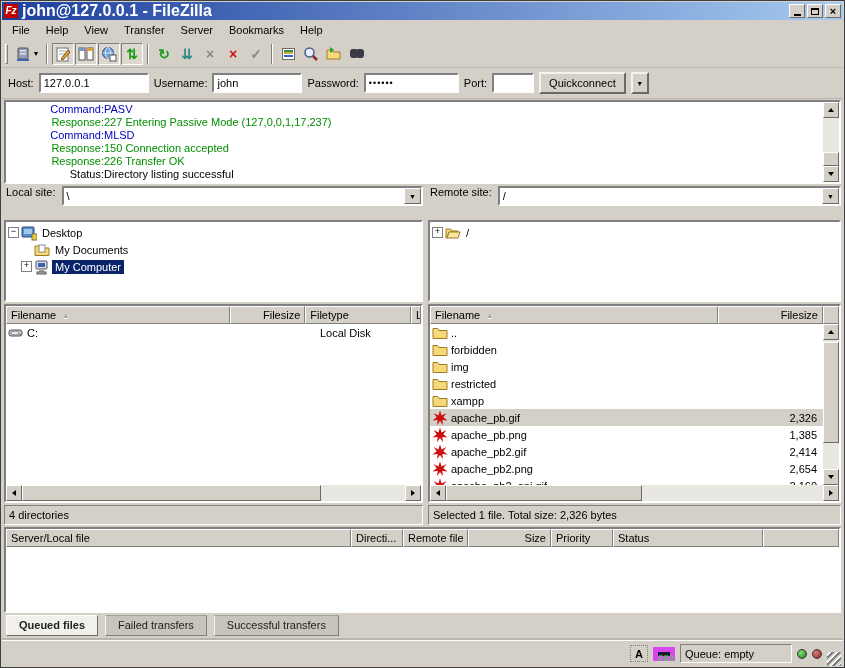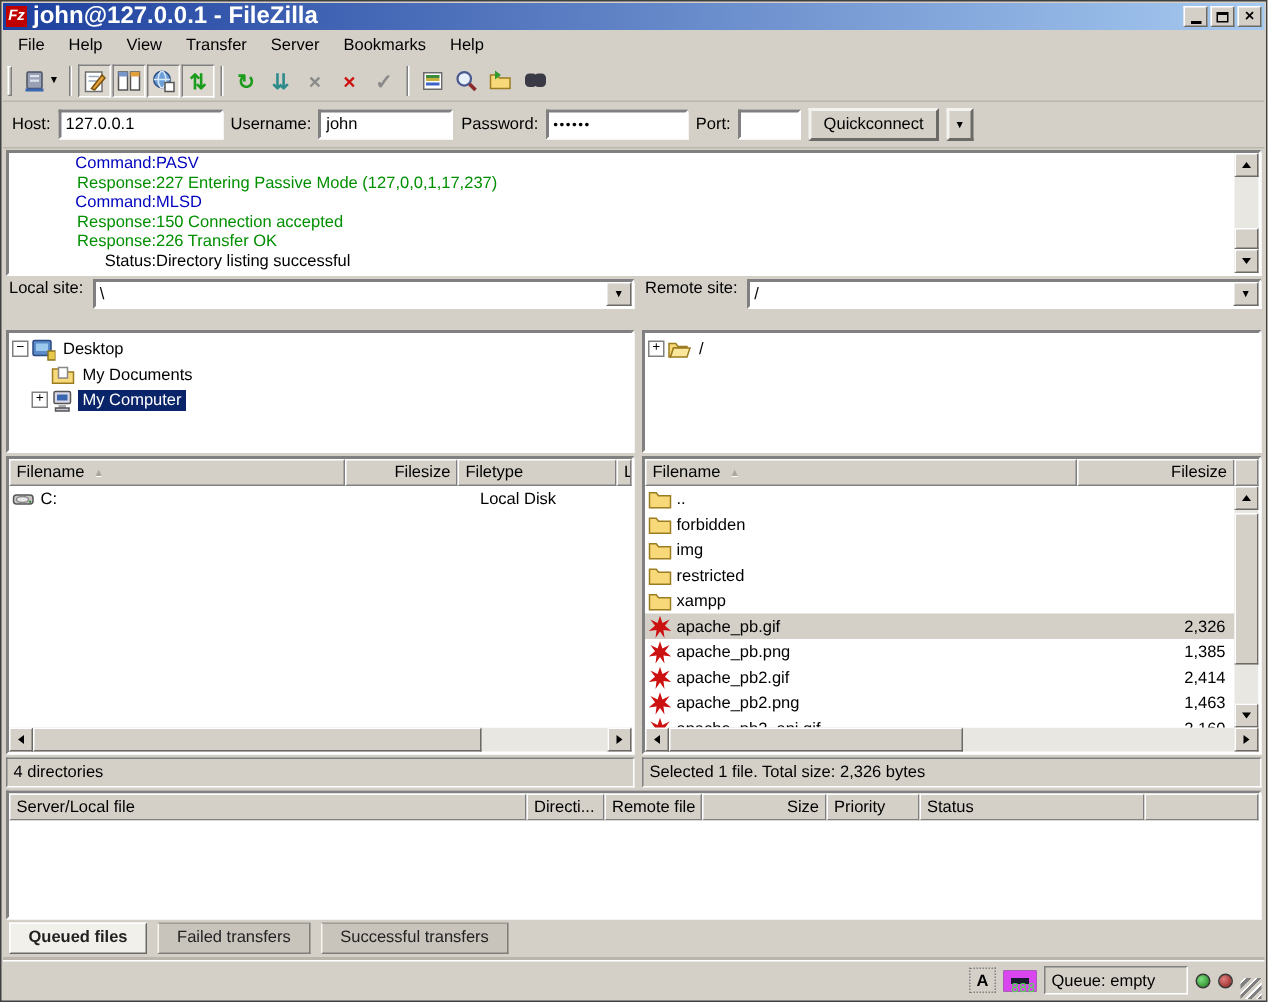--- a/index.html
+++ b/index.html
@@ -107,21 +107,21 @@
 
   
   .tabsbar { height:25px; display:flex; align-items:flex-start; padding-left:4px; gap:7px; flex:0 0 auto; }
   .tab { padding:3px 12px 4px 12px; background:#c8c4bc; border:1px solid; border-color:#f8f6f2 #807e7a #807e7a #f8f6f2; border-top-color:#a09e9a; color:#222; }
   .tab.active { background:#f2f0ea; font-weight:bold; border-color:#fff #6c6a66 #6c6a66 #fff; }
 
   
   .statusbar { height:26px; border-top:1px solid #fff; box-shadow:0 -2px 0 #bab6ae; display:flex; align-items:center; justify-content:flex-end; gap:5px; padding:0 2px 0 4px; flex:0 0 auto; }
   .sb-ico-a { width:18px; height:17px; border:1px dotted #808080; display:flex; align-items:center; justify-content:center; font-weight:bold; font-size:11px; background:#d4d0c8; }
   .sb-ico-led { width:22px; height:14px; background:#1a1a2e; color:#49e049; font-family:"Liberation Mono",monospace; font-size:9px; line-height:14px; text-align:center; border:5px solid #d946ef; }
-  .queue-panel { width:96px; height:19px; border:1px solid; border-color:#808080 #fff #fff #808080; display:flex; align-items:center; padding:0 4px; background:#d4d0c8; }
+  .queue-panel { width:112px; height:19px; border:1px solid; border-color:#808080 #fff #fff #808080; display:flex; align-items:center; padding:0 4px; background:#d4d0c8; }
   .dot { width:10px; height:10px; border-radius:50%; border:1px solid #3a3a3a; }
   .dot.green { background:radial-gradient(circle at 35% 35%, #7ce07c, #1d7a1d); }
   .dot.red { background:radial-gradient(circle at 35% 35%, #e07c7c, #8a1d1d); }
   .grip { width:14px; height:14px; align-self:flex-end; background:repeating-linear-gradient(135deg, transparent 0 2px, #fff 2px 3px, #808080 3px 5px); }
 </style>
 </head>
 <body>
 
 <div class="window">
 
@@ -474,21 +474,21 @@
                     <path d="M8 0.5 L9.6 5.4 L14.4 3 L11.3 7.2 L15.5 10.6 L10.3 10 L11 15.3 L8 11 L5 15.3 L5.7 10 L0.5 10.6 L4.7 7.2 L1.6 3 L6.4 5.4 Z" fill="#cc1111"></path>
                   </svg></span>
               <span class="fcell-name">apache_pb2.gif</span>
               <span class="fcell-size">2,414</span>
             </div>
             <div class="file-row">
               <span class="ficon"><svg width="16" height="16" viewBox="0 0 16 16">
                     <path d="M8 0.5 L9.6 5.4 L14.4 3 L11.3 7.2 L15.5 10.6 L10.3 10 L11 15.3 L8 11 L5 15.3 L5.7 10 L0.5 10.6 L4.7 7.2 L1.6 3 L6.4 5.4 Z" fill="#cc1111"></path>
                   </svg></span>
               <span class="fcell-name">apache_pb2.png</span>
-              <span class="fcell-size">1,463</span>
+              <span class="fcell-size">2,654</span>
             </div>
             <div class="file-row">
               <span class="ficon"><svg width="16" height="16" viewBox="0 0 16 16">
                     <path d="M8 0.5 L9.6 5.4 L14.4 3 L11.3 7.2 L15.5 10.6 L10.3 10 L11 15.3 L8 11 L5 15.3 L5.7 10 L0.5 10.6 L4.7 7.2 L1.6 3 L6.4 5.4 Z" fill="#cc1111"></path>
                   </svg></span>
               <span class="fcell-name">apache_pb2_ani.gif</span>
               <span class="fcell-size">2,160</span>
             </div>
           </div>
           <div class="vscroll">

